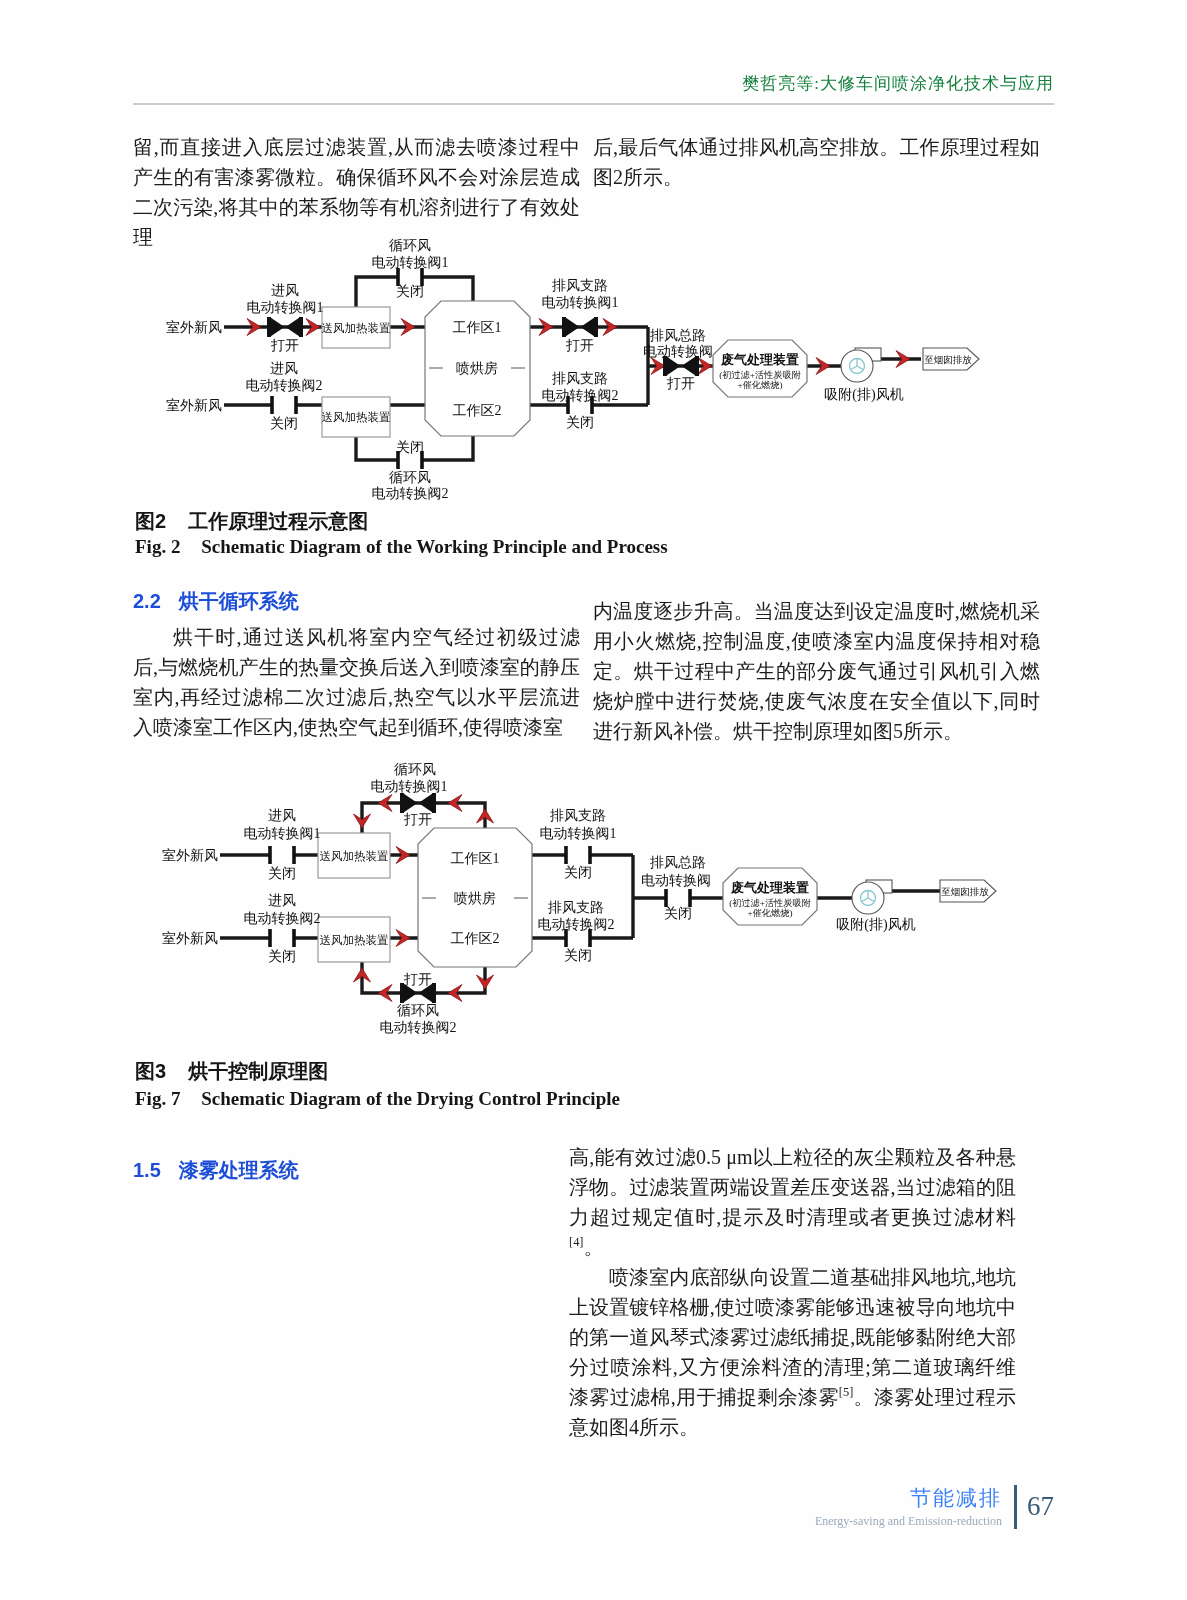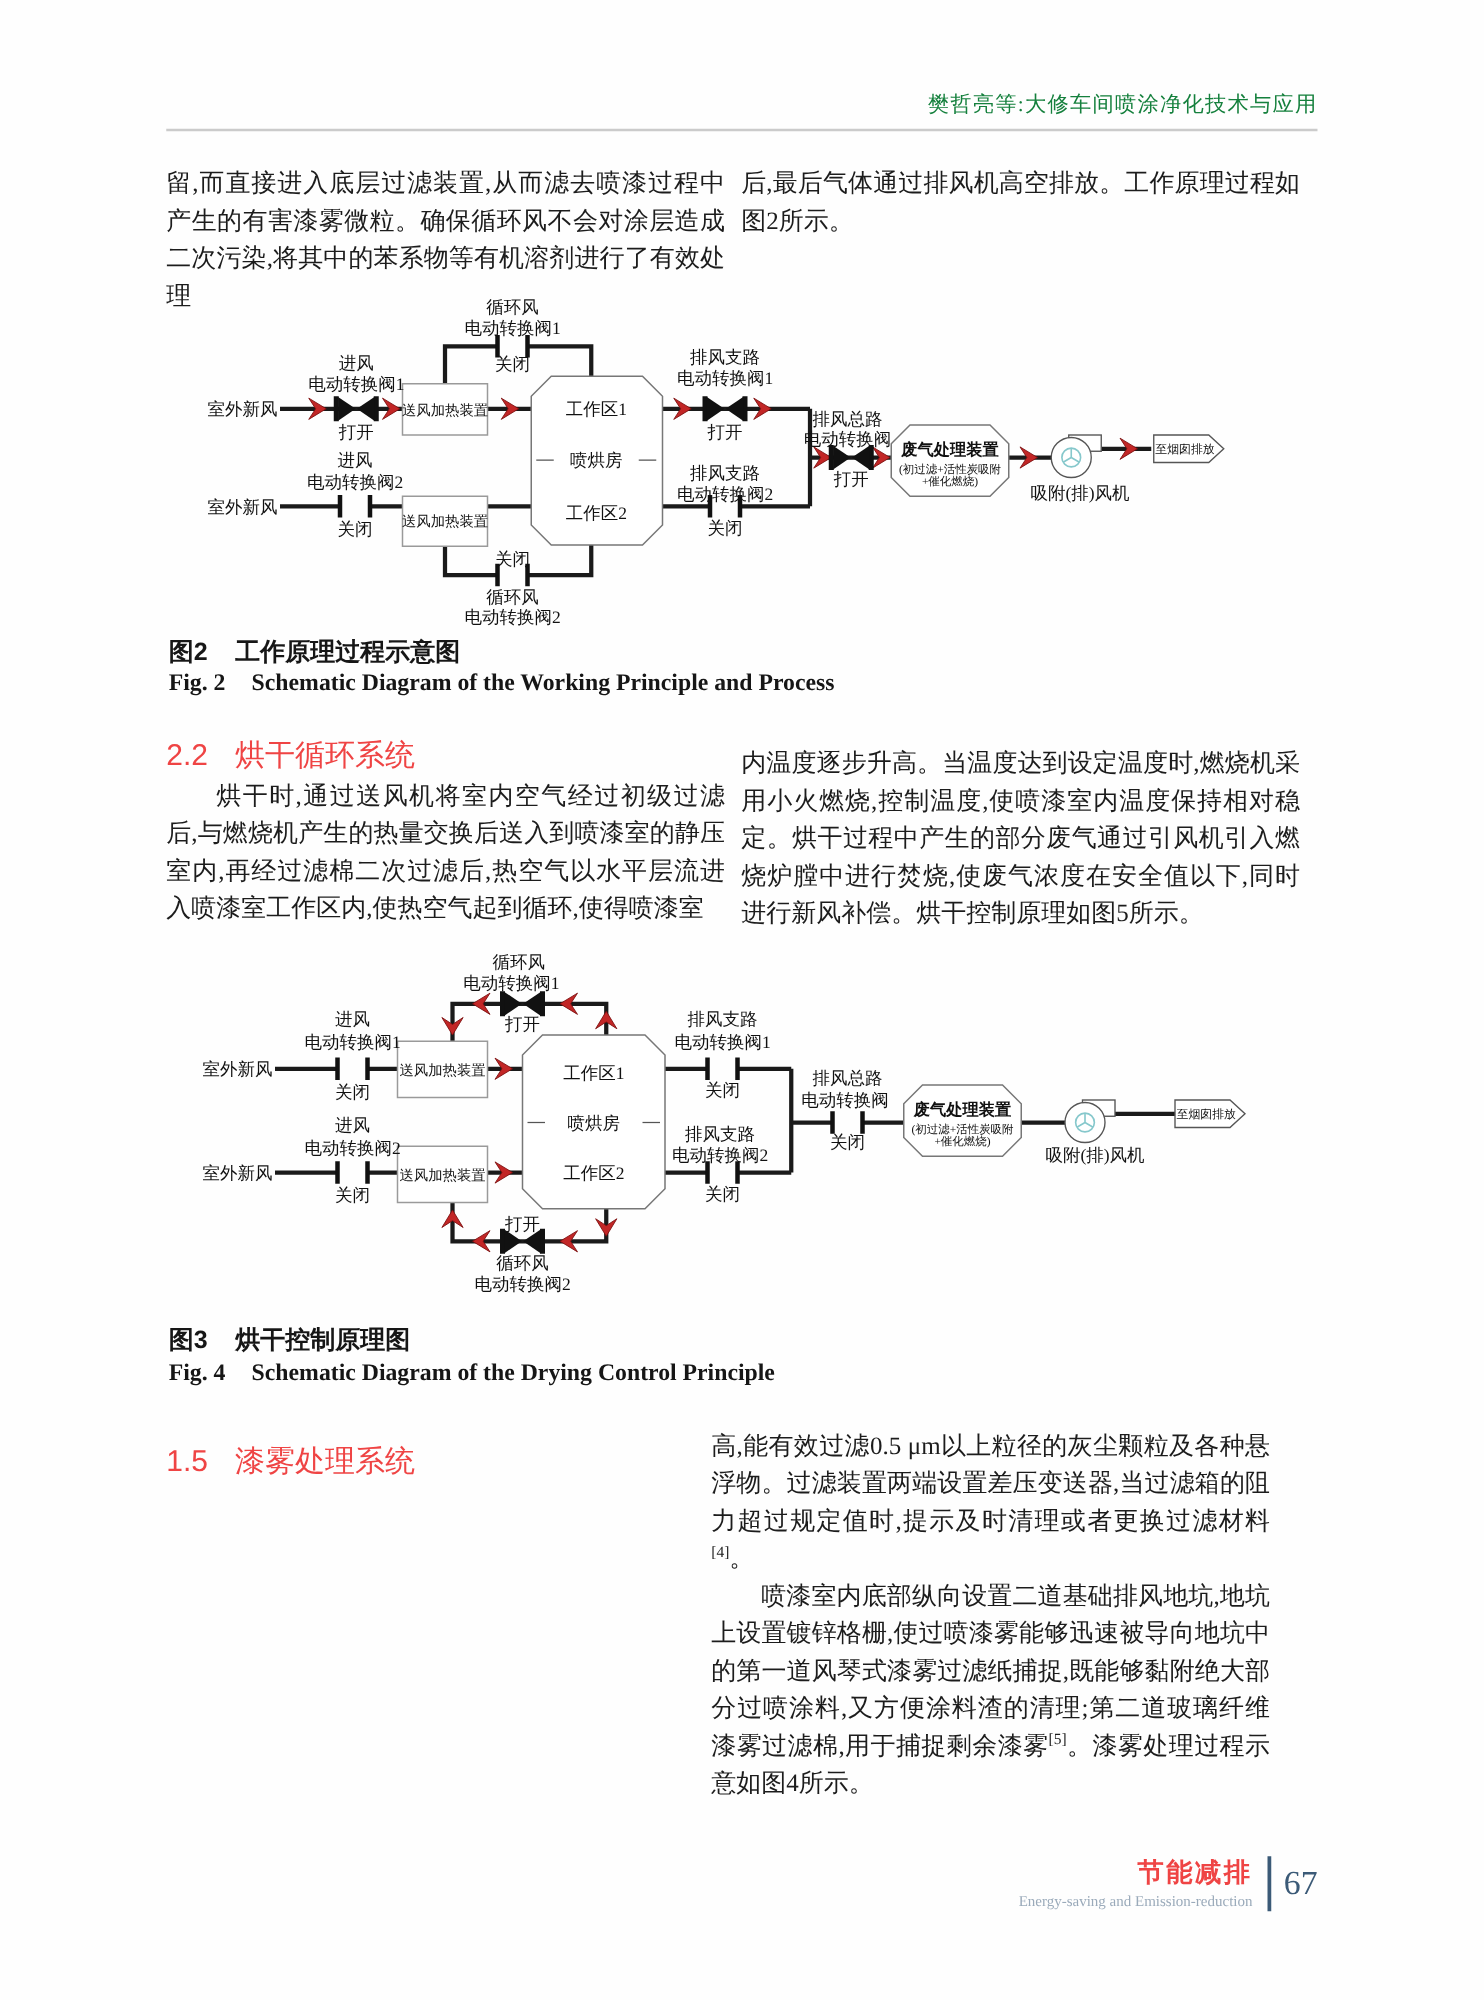--- a/index.html
+++ b/index.html
@@ -6,44 +6,44 @@
   body{width:1187px;height:1600px;position:relative;background:#fefefe;
        font-family:"Liberation Serif","DejaVu Serif",serif;color:#1c1c1c;overflow:hidden}
   .abs{position:absolute}
   .hdr{top:72px;right:133px;font-family:Liberation Serif, serif;
        font-size:17px;color:#15803d;letter-spacing:1px}
   .rule{top:103px;left:133px;width:921px;height:2px;background:#cbcbcb}
   .col{width:447px;font-size:20px;line-height:30px;text-align:justify}
   .col p{margin:0;padding:0}
   .ind{text-indent:2em}
   sup{font-size:0.62em;line-height:0}
-  .sec-h{font-family:"Liberation Sans","DejaVu Sans",sans-serif;font-weight:normal;
-         font-size:24px;color:#ef4444;margin:0}
+  .sec-h{font-family:"Liberation Sans","DejaVu Sans",sans-serif;font-weight:bold;
+         font-size:20px;color:#1d4ed8;margin:0}
   .sec-h .num{margin-right:0.9em}
   .cap-cn{font-family:"Liberation Sans","DejaVu Sans",sans-serif;font-weight:bold;
           font-size:20px;color:#161616;text-align:left;width:860px;left:135px}
   .cap-en{font-family:"Liberation Serif","DejaVu Serif",serif;font-weight:bold;
           font-size:19px;color:#161616;width:860px;left:135px}
   .cap-cn .tag,.cap-en .tag{margin-right:1.1em}
   .figsvg{left:0;width:1187px}
   svg .fl{stroke:#1a1a1a;stroke-width:3.4;fill:none}
   svg text{font-family:"Liberation Serif","DejaVu Serif",serif;font-size:14px;
            fill:#111;text-anchor:middle}
   svg .t-end{text-anchor:end}
   svg .t-hv{font-size:11.5px}
   svg .t-oct{font-size:13px;font-weight:bold}
   svg .t-xs{font-size:9.2px}
   svg .t-bn{font-size:9.5px}
   svg .box{fill:#fff;stroke:#777;stroke-width:1.2}
   svg .hbox{fill:#fff;stroke:#9a9a9a;stroke-width:1.2}
   svg .dash{stroke:#555;stroke-width:1}
   .footer{top:1484px;right:133px;display:flex;align-items:center}
   .footer .txts{text-align:right}
-  .f-cn{font-family:"Liberation Sans","DejaVu Sans",sans-serif;font-weight:bold;
-        font-size:21px;color:#ef4444;letter-spacing:2px}
+  .f-cn{font-family:"Liberation Sans","DejaVu Sans",sans-serif;font-weight:normal;
+        font-size:21px;color:#3b82f6;letter-spacing:2px}
   .f-en{font-size:12px;color:#9aaaba;margin-top:2px}
   .f-bar{width:3px;height:44px;background:#3b5a77;margin:0 10px 0 12px}
   .f-pg{font-size:27px;color:#3b5a77}
 </style>
 </head>
 <body>
 
 <svg width="0" height="0" style="position:absolute">
   <defs>
     <g id="arr">
@@ -239,21 +239,21 @@
     <text class="t-xs" x="770" y="148">(初过滤+活性炭吸附</text>
     <text class="t-xs" x="770" y="158">+催化燃烧)</text>
     <text x="876" y="171">吸附(排)风机</text>
   </g>
 </svg>
 
 <div class="abs cap-cn" style="top:1058px">
   <span class="tag">图3</span><span>烘干控制原理图</span>
 </div>
 <div class="abs cap-en" style="top:1088px">
-  <span class="tag">Fig. 4</span><span>Schematic Diagram of the Drying Control Principle</span>
+  <span class="tag">Fig. 7</span><span>Schematic Diagram of the Drying Control Principle</span>
 </div>
 
 <div class="abs col" style="top:1148px;left:133px">
   <h3 class="sec-h" style="margin-top:7px"><span class="num">1.5</span><span>漆雾处理系统</span></h3>
 </div>
 <div class="abs col" style="top:1142px;left:569px">
   <p>高,能有效过滤0.5 μm以上粒径的灰尘颗粒及各种悬浮物。过滤装置两端设置差压变送器,当过滤箱的阻力超过规定值时,提示及时清理或者更换过滤材料<sup>[4]</sup>。</p>
   <p class="ind">喷漆室内底部纵向设置二道基础排风地坑,地坑上设置镀锌格栅,使过喷漆雾能够迅速被导向地坑中的第一道风琴式漆雾过滤纸捕捉,既能够黏附绝大部分过喷涂料,又方便涂料渣的清理;第二道玻璃纤维漆雾过滤棉,用于捕捉剩余漆雾<sup>[5]</sup>。漆雾处理过程示意如图4所示。</p>
 </div>
 

